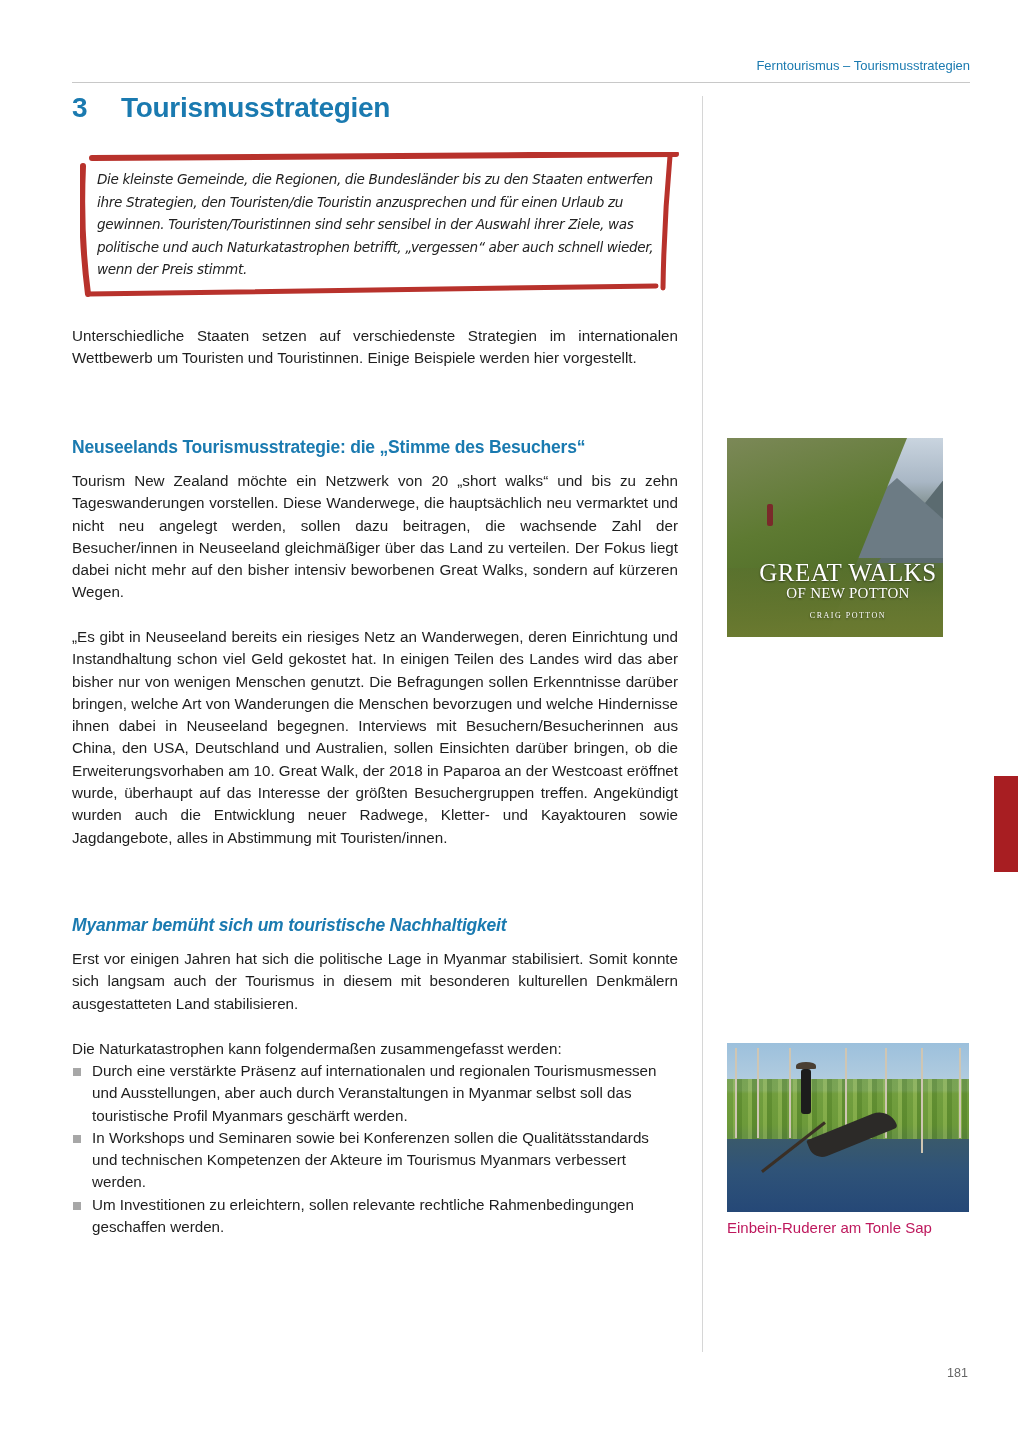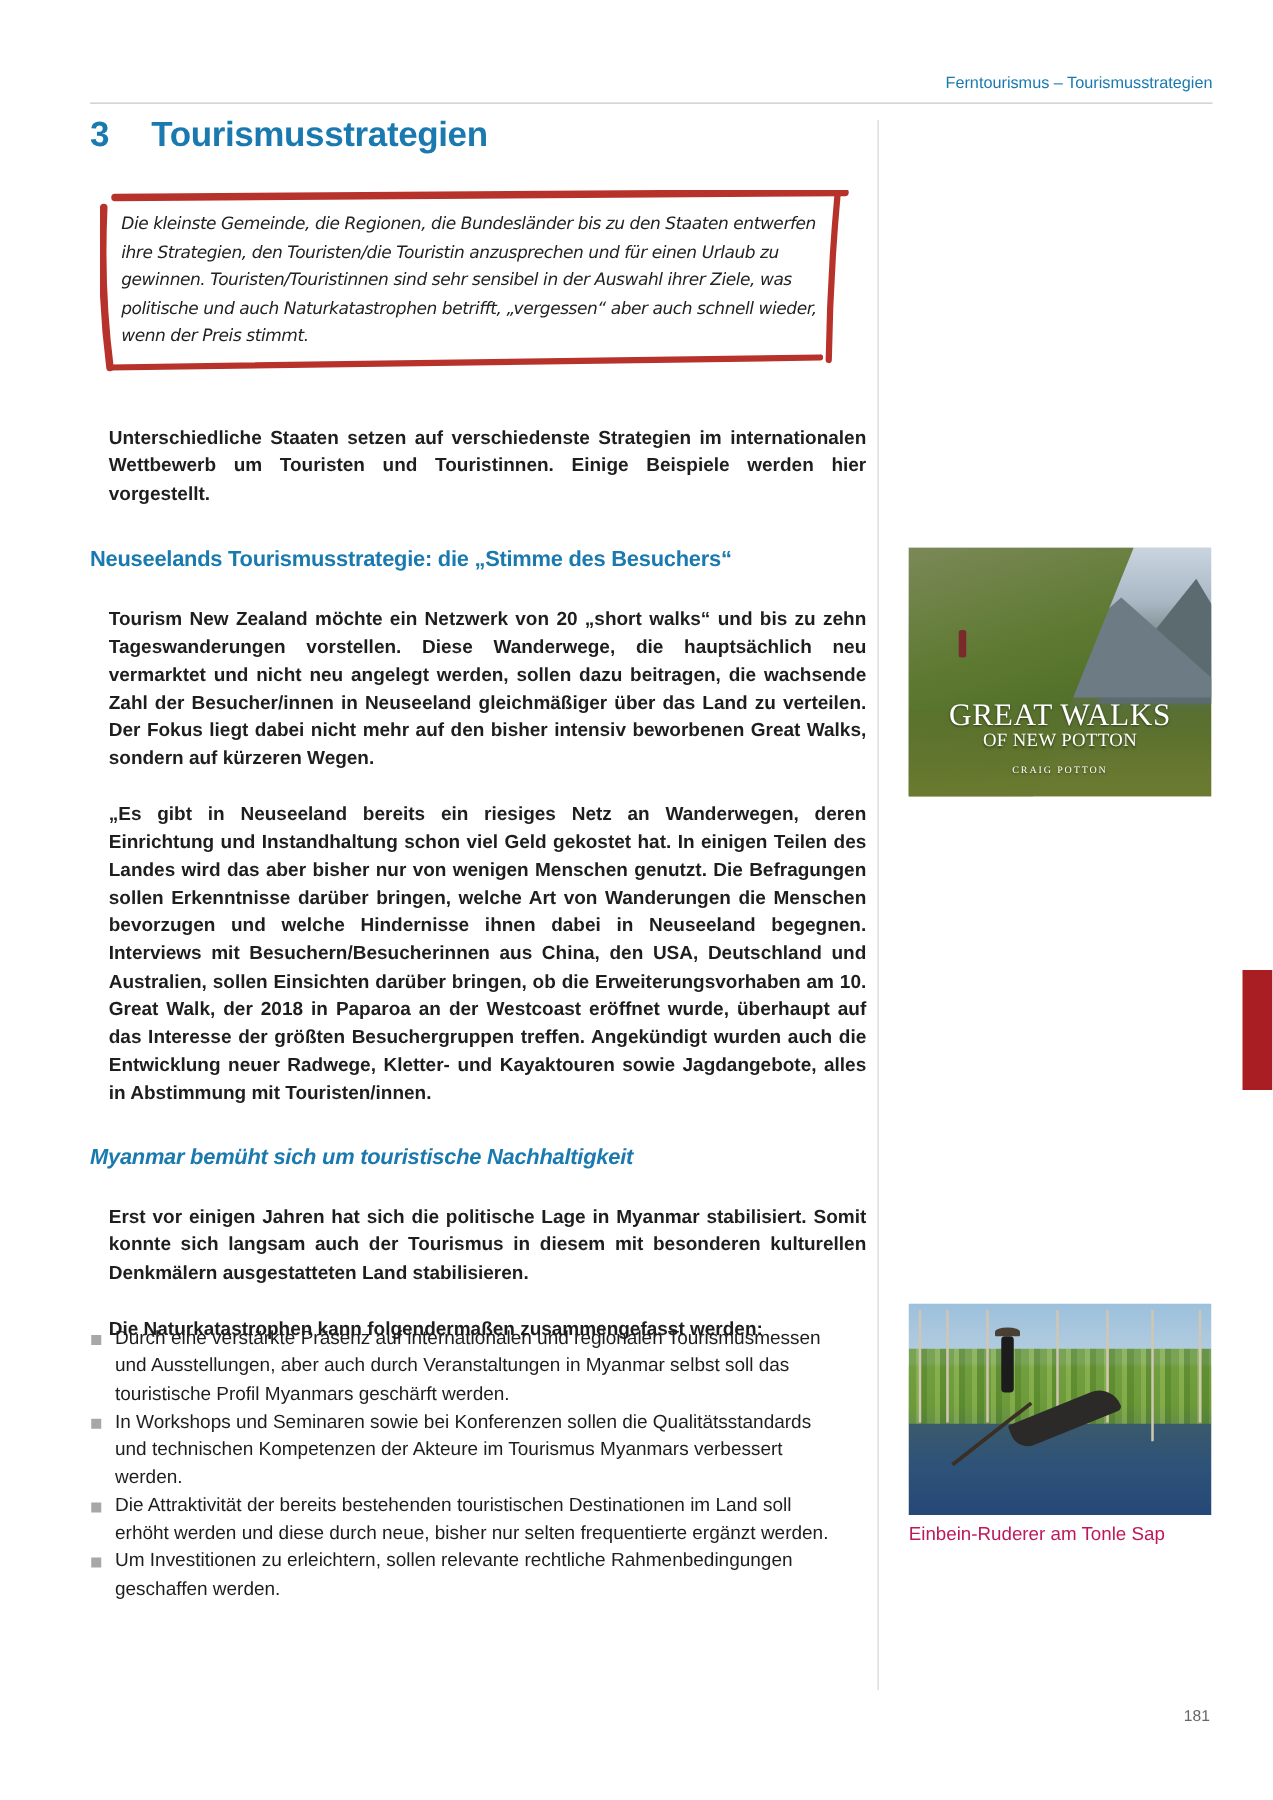--- a/index.html
+++ b/index.html
@@ -30,40 +30,39 @@
   .intro-box svg { position: absolute; left: 0; top: 0; }
   .intro-text {
     position: absolute; top: 16px; left: 17px; width: 560px;
     font-family: "DejaVu Sans", sans-serif; font-style: italic; font-size: 13.6px;
     line-height: 22.5px; color: #222; letter-spacing: -0.35px;
   }
 
   .body-text {
     position: absolute; left: 72px; width: 606px;
     font-size: 15.2px; line-height: 22.3px; text-align: justify; color: #1e1e1e;
-    margin: 15px;
-    font-weight: bold;
+    margin: 0;
   }
   .section-heading {
     position: absolute; left: 72px; margin: 0;
     font-size: 17.5px; font-weight: bold; color: #1a7ab0; letter-spacing: -0.2px;
   }
 
   .bullet-list {
     position: absolute; left: 72px; top: 1060px; width: 606px;
     margin: 0; padding: 0; list-style: none;
     font-size: 15.2px; line-height: 22.3px; color: #1e1e1e;
   }
   .bullet-list li { position: relative; padding-left: 20px; }
   .bullet-list li .sq {
     position: absolute; left: 1px; top: 8px; width: 8px; height: 8px; background: #a7a7a7;
   }
 
   .photo-nz {
-    position: absolute; left: 727px; top: 438px; width: 242px; height: 199px; overflow: hidden;
+    position: absolute; left: 727px; top: 438px; width: 216px; height: 199px; overflow: hidden;
     background: linear-gradient(180deg, #c9d4df 0%, #a9b7c5 22%, #6e7d75 40%, #5f7446 55%, #4f6a2e 75%, #6a7c36 100%);
   }
   .photo-nz .mtn1 {
     position: absolute; left: 80px; top: 40px; width: 0; height: 0;
     border-left: 90px solid transparent; border-right: 90px solid transparent; border-bottom: 80px solid #6c7b84;
   }
   .photo-nz .mtn2 {
     position: absolute; left: 150px; top: 25px; width: 0; height: 0;
     border-left: 80px solid transparent; border-right: 60px solid transparent; border-bottom: 100px solid #5b6b70;
   }
@@ -149,21 +148,20 @@
 <p class="body-text" style="top:470px;">Tourism New Zealand möchte ein Netzwerk von 20 „short walks“ und bis zu zehn Tageswanderungen vorstellen. Diese Wanderwege, die hauptsächlich neu vermarktet und nicht neu angelegt werden, sollen dazu beitragen, die wachsende Zahl der Besucher/innen in Neuseeland gleichmäßiger über das Land zu verteilen. Der Fokus liegt dabei nicht mehr auf den bisher intensiv beworbenen Great Walks, sondern auf kürzeren Wegen.</p>
 <p class="body-text" style="top:626px;">„Es gibt in Neuseeland bereits ein riesiges Netz an Wanderwegen, deren Einrichtung und Instandhaltung schon viel Geld gekostet hat. In einigen Teilen des Landes wird das aber bisher nur von wenigen Menschen genutzt. Die Befragungen sollen Erkenntnisse darüber bringen, welche Art von Wanderungen die Menschen bevorzugen und welche Hindernisse ihnen dabei in Neuseeland begegnen. Interviews mit Besuchern/Besucherinnen aus China, den USA, Deutschland und Australien, sollen Einsichten darüber bringen, ob die Erweiterungsvorhaben am 10. Great Walk, der 2018 in Paparoa an der Westcoast eröffnet wurde, überhaupt auf das Interesse der größten Besuchergruppen treffen. Angekündigt wurden auch die Entwicklung neuer Radwege, Kletter- und Kayaktouren sowie Jagdangebote, alles in Abstimmung mit Touristen/innen.</p>
 
 <h2 class="section-heading" style="top:915px;font-style:italic;">Myanmar bemüht sich um touristische Nachhaltigkeit</h2>
 <p class="body-text" style="top:948px;">Erst vor einigen Jahren hat sich die politische Lage in Myanmar stabilisiert. Somit konnte sich langsam auch der Tourismus in diesem mit besonderen kulturellen Denkmälern ausgestatteten Land stabilisieren.</p>
 <p class="body-text" style="top:1038px;">Die Naturkatastrophen kann folgendermaßen zusammengefasst werden:</p>
 
 <ul class="bullet-list">
   <li><span class="sq"></span><span>Durch eine verstärkte Präsenz auf internationalen und regionalen Tourismusmessen und Ausstellungen, aber auch durch Veranstaltungen in Myanmar selbst soll das touristische Profil Myanmars geschärft werden.</span></li>
   <li><span class="sq"></span><span>In Workshops und Seminaren sowie bei Konferenzen sollen die Qualitätsstandards und technischen Kompetenzen der Akteure im Tourismus Myanmars verbessert werden.</span></li>
-  <li><span class="sq"></span><span>Die Attraktivität der bereits bestehenden touristischen Destinationen im Land soll erhöht werden und diese durch neue, bisher nur selten frequentierte ergänzt werden.</span></li>
   <li><span class="sq"></span><span>Um Investitionen zu erleichtern, sollen relevante rechtliche Rahmenbedingungen geschaffen werden.</span></li>
 </ul>
 
 <div class="photo-nz">
   <div class="mtn2"></div>
   <div class="mtn1"></div>
   <div class="slope"></div>
   <div class="ground"></div>
   <div class="hiker"></div>
   <div class="nz-title t1">GREAT WALKS</div>

